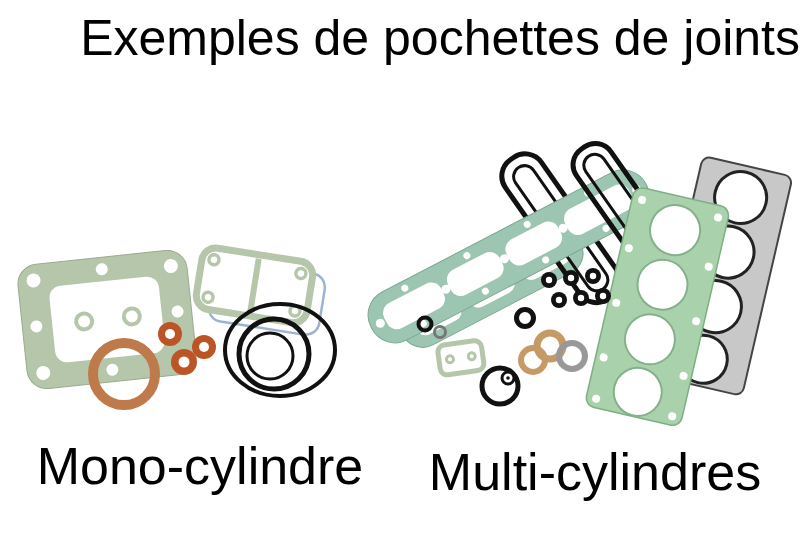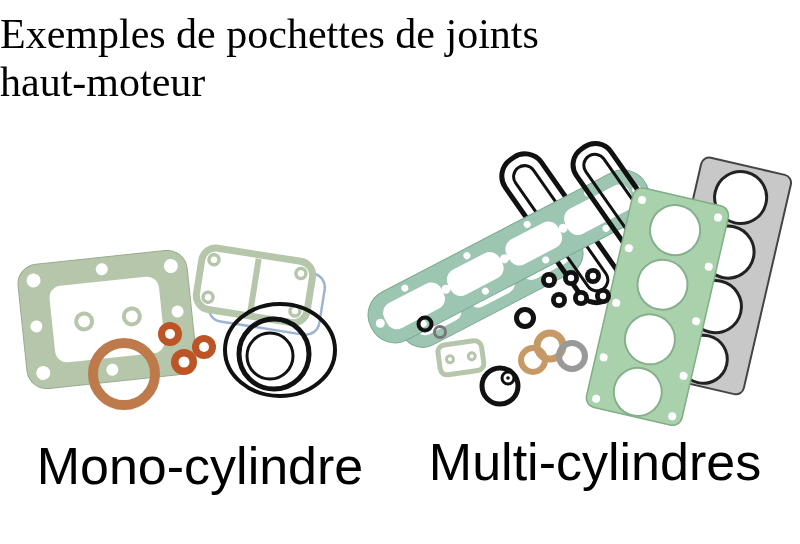--- a/index.html
+++ b/index.html
@@ -6,33 +6,32 @@
   body{
     width:800px;height:544px;
     background:#ffffff;
     font-family:"Liberation Sans", sans-serif;
     color:#000;
     position:relative;
     overflow:hidden;
   }
   .title{
     position:absolute;top:10px;left:0;width:800px;
-    text-align:left;
-    font-size:42px;line-height:1.15;
+    text-align:right;
+    font-size:50px;line-height:1.15;
     letter-spacing:0px;
-    font-family:Liberation Serif, serif;
   }
   .title-line{display:block;}
   .caption{
     position:absolute;
     font-size:52px;
     text-align:center;
   }
   .caption-left{left:0;top:436px;width:400px;}
-  .caption-right{left:390px;top:432px;width:410px;}
+  .caption-right{left:390px;top:442px;width:410px;}
   figure{margin:0;position:absolute;}
   .mono{left:12px;top:232px;width:340px;height:180px;}
   .multi{left:345px;top:128px;width:450px;height:300px;}
   svg{display:block;width:100%;height:100%;}
   
   .f-green{fill:var(--gasket-green,#b6c6ab);}
   .s-green{stroke:var(--gasket-green,#b6c6ab);}
   .f-teal{fill:var(--gasket-teal,#9cc5b2);}
   .f-headgreen{fill:var(--head-green,#a9d2ac);}
   .f-orange{fill:var(--orange,#bd5426);}
@@ -43,21 +42,20 @@
   .s-ink{stroke:var(--ink,#111111);}
   .f-ink{fill:var(--ink,#111111);}
 </style>
 </head>
 <body>
 
 <div class="page">
 
   <header class="title">
     <span class="title-line">Exemples de pochettes de joints</span>
-    <span class="title-line">haut-moteur</span>
   </header>
 
   <figure class="mono">
     <svg viewBox="0 0 340 180" xmlns="http://www.w3.org/2000/svg">
 
       <g transform="translate(10,25) rotate(-6 85 62)">
         <rect x="0" y="0" width="170" height="125" rx="20" class="f-green" stroke="#9aab90" stroke-width="1"></rect>
         <rect x="30" y="24" width="110" height="77" rx="12" fill="#ffffff"></rect>
         <circle cx="16" cy="16" r="7" fill="#ffffff"></circle>
         <circle cx="154" cy="16" r="7" fill="#ffffff"></circle>

